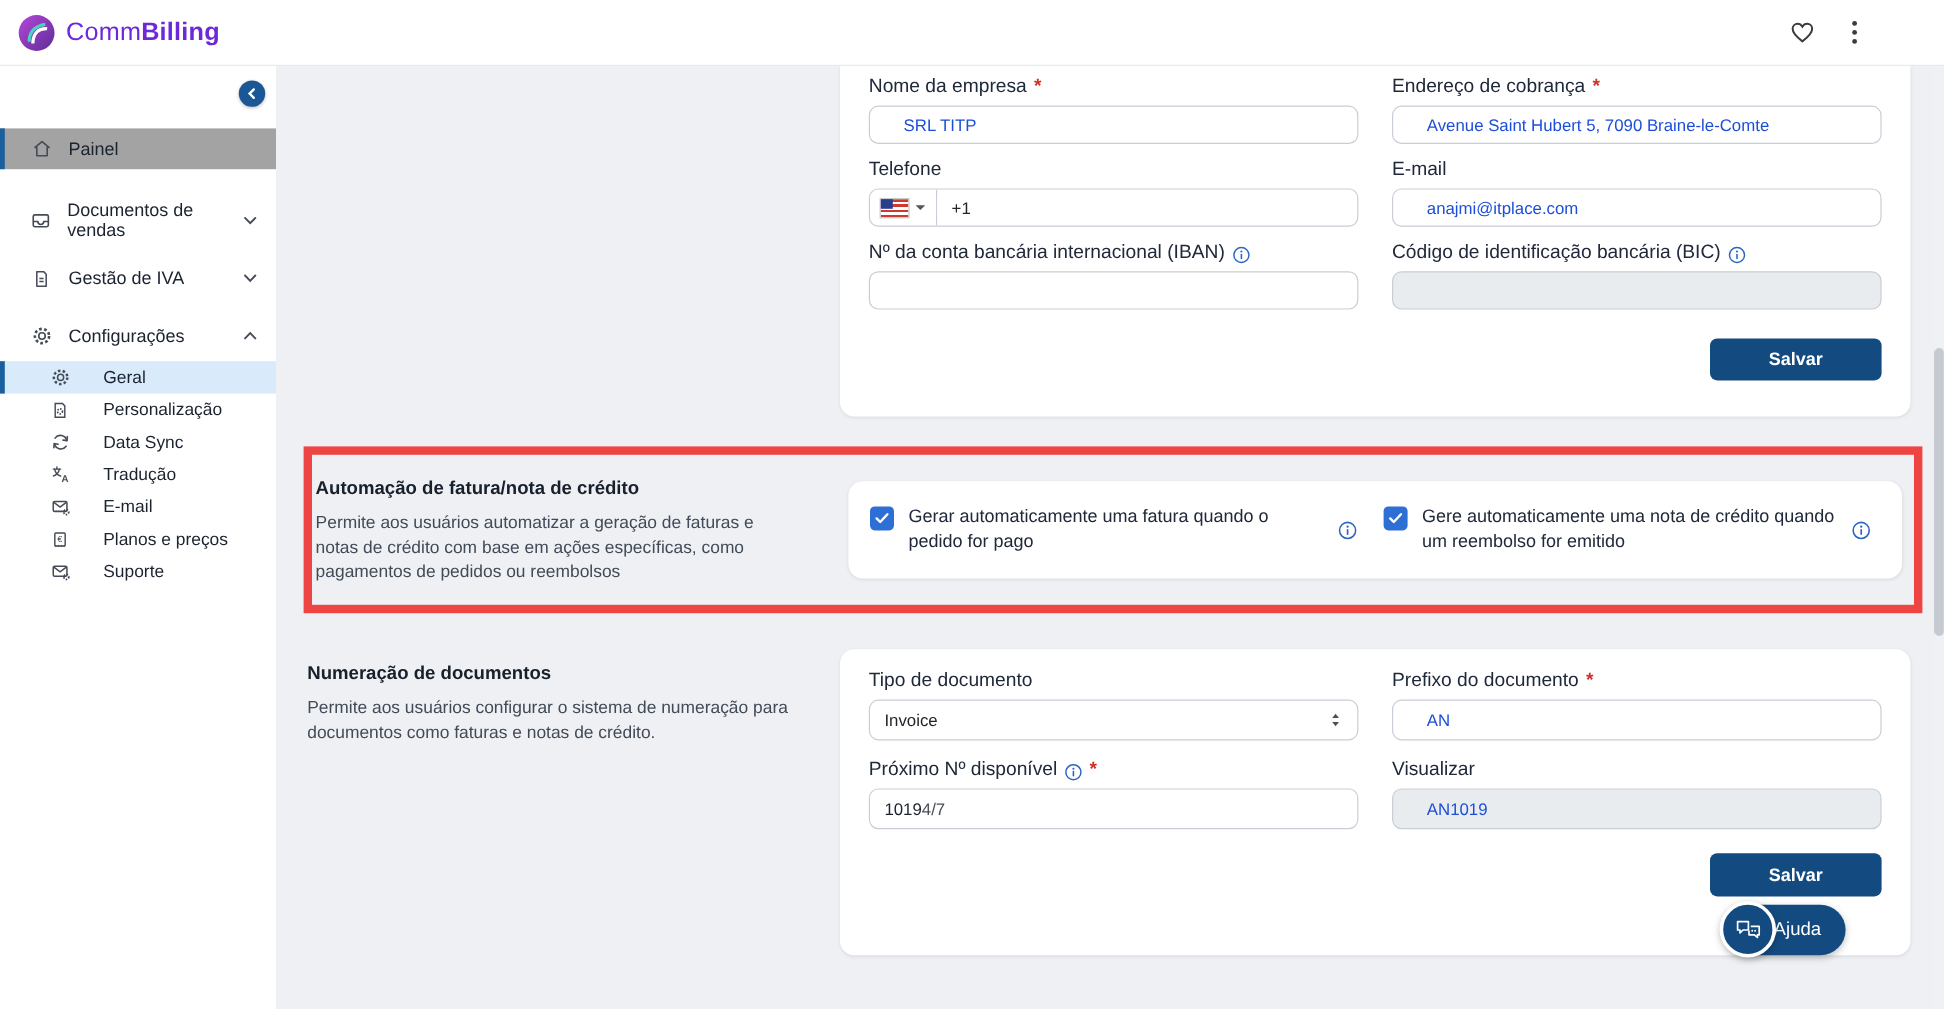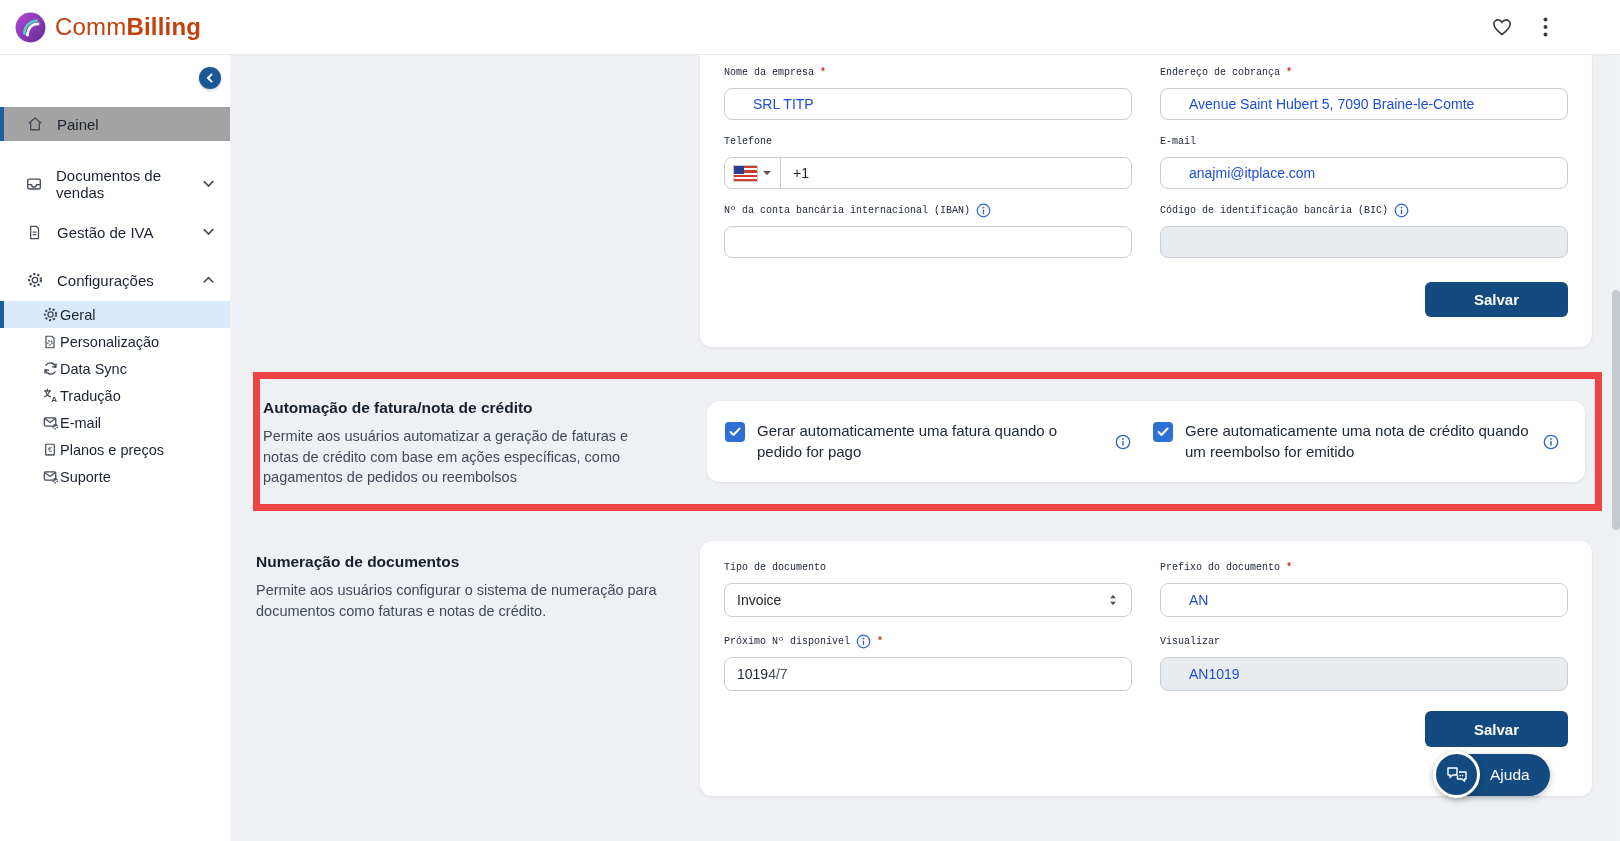--- a/index.html
+++ b/index.html
@@ -1,52 +1,52 @@
 <!DOCTYPE html>
 <html><head>
 <meta charset="utf-8">
 <style>
   * { margin:0; padding:0; box-sizing:border-box; }
   html,body { width:1620px; height:841px; overflow:hidden; font-family:"Liberation Sans", sans-serif; background:#eef0f3; color:#1c2430; }
 
   
   .app-header { position:fixed; top:0; left:0; width:1620px; height:55px; background:#fff; border-bottom:1px solid #e7e9ec; display:flex; align-items:center; justify-content:space-between; padding:0 26px 0 14px; z-index:30; }
   .brand { display:flex; align-items:center; gap:8px; }
-  .brand-text { font-size:24px; color:#c2410c; letter-spacing:.2px; }
+  .brand-text { font-size:21px; color:#6d28d9; letter-spacing:.2px; }
   .brand-text b { font-weight:700; }
   .header-actions { display:flex; align-items:center; gap:30px; padding-right:46px; }
   .icon-btn { background:none; border:none; cursor:pointer; display:flex; align-items:center; }
 
   
   .sidebar { position:fixed; top:55px; left:0; width:230px; height:786px; background:#fff; z-index:20; }
   .collapse-btn { position:absolute; top:12px; right:9px; width:22px; height:22px; border-radius:50%; background:#1a5794; border:none; color:#fff; display:flex; align-items:center; justify-content:center; cursor:pointer; box-shadow:0 1px 3px rgba(0,0,0,.25); }
   .nav { margin-top:52px; }
   .nav-item { display:flex; align-items:center; gap:13px; height:34px; padding-left:21px; font-size:15px; color:#1b2330; cursor:pointer; border-left:4px solid transparent; }
   .nav-item .nav-icon { width:19px; display:flex; justify-content:center; }
   .nav-item .chev { margin-left:auto; margin-right:16px; display:flex; }
   .nav-item.active { background:#a3a3a3; border-left-color:#1a5f9e; }
   .nav-item.mt { margin-top:14px; }
   .nav-item.mt-big { margin-top:26px; }
   .subnav { margin-top:4px; }
-  .subnav-item { display:flex; align-items:center; gap:1px; height:27px; padding-left:37px; font-size:14.5px; color:#1b2330; cursor:pointer; border-left:4px solid transparent; }
+  .subnav-item { display:flex; align-items:center; gap:27px; height:27px; padding-left:37px; font-size:14.5px; color:#1b2330; cursor:pointer; border-left:4px solid transparent; }
   .subnav-item .nav-icon { width:18px; display:flex; justify-content:center; }
   .subnav-item.active { background:#d9eafb; border-left-color:#1a5f9e; }
 
   
   .main { margin-left:230px; height:786px; margin-top:55px; padding:0 18px 0 23px; position:relative; }
   .row { display:flex; }
   .leftcol { width:447px; flex:none; padding:22px 42px 0 3px; }
   .leftcol h3 { font-size:15.5px; font-weight:700; color:#17202b; }
   .leftcol p { margin-top:9px; font-size:14.5px; line-height:1.42; color:#414b58; }
   .card { flex:1; margin-right:10px; background:#fff; border-radius:12px; box-shadow:0 1px 3px rgba(16,24,40,.08); }
 
   .card-form { border-radius:0 0 12px 12px; height:292px; padding:7px 24px 0; }
   .fgrid { display:flex; gap:28px; margin-bottom:11px; }
   .fcol { flex:1; min-width:0; }
-  .flabel { display:flex; align-items:center; gap:6px; font-size:10px; color:#20293a; margin-bottom:6px; height:20px;font-family:Liberation Mono, monospace; }
+  .flabel { display:flex; align-items:flex-end; gap:6px; font-size:16px; color:#20293a; margin-bottom:6px; height:20px; }
   .req { color:#d03025; font-weight:700; }
   input.tfield, .tfield-like { width:100%; height:32px; border:1px solid #c9ced6; border-radius:8px; padding:0 28px; font-size:14px; font-family:"Liberation Sans",sans-serif; color:#1d4ed8; background:#fff; outline:none; }
   .tfield.disabled, .tfield-like.disabled { background:#e9ecef; }
   .phone-field { display:flex; align-items:center; height:32px; border:1px solid #c9ced6; border-radius:8px; background:#fff; overflow:hidden; }
   .flag-seg { display:flex; align-items:center; gap:6px; padding:0 9px; border-right:1px solid #c9ced6; height:100%; cursor:pointer; }
   .flag { width:23px; height:15px; position:relative; background:repeating-linear-gradient(to bottom,#cf3a2f 0 2.2px,#fff 2.2px 4.4px); outline:1px solid #c9c9c9; }
   .flag::after { content:""; position:absolute; top:0; left:0; width:10px; height:8px; background:#2a3d8f; }
   .caret-down { width:0; height:0; border:4px solid transparent; border-top-color:#555; margin-top:4px; }
   .phone-field input { border:none; outline:none; flex:1; padding:0 12px; font-size:14px; font-family:"Liberation Sans",sans-serif; color:#212529; }
   .btn-save { display:block; margin-left:auto; margin-top:24px; width:143px; height:35px; background:#134b80; color:#fff; font-weight:700; font-size:15px; border:none; border-radius:6px; cursor:pointer; font-family:"Liberation Sans",sans-serif; }
@@ -67,21 +67,21 @@
   .card-num { height:255px; padding:16px 24px 0; }
   .select-like { display:flex; align-items:center; justify-content:space-between; height:34px; border:1px solid #c9ced6; border-radius:8px; padding:0 12px; font-size:14px; color:#212529; background:#fff; cursor:pointer; }
   .counter-field { display:flex; align-items:center; justify-content:flex-start; height:34px; border:1px solid #c9ced6; border-radius:8px; padding:0 12px; font-size:14px; background:#fff; }
   .counter-field .counter { color:#495057; }
   .card-num .btn-save { margin-top:20px; height:36px; }
   .card-num input.tfield, .card-num .tfield-like { height:34px; }
 
   
   .help-fab { position:fixed; left:1433px; top:751px; display:flex; align-items:center; cursor:pointer; z-index:40; }
   .help-circle { width:47px; height:47px; border-radius:50%; background:#134b80; border:3px solid #fff; display:flex; align-items:center; justify-content:center; z-index:2; box-shadow:0 2px 6px rgba(0,0,0,.25); }
-  .help-pill { margin-left:-42px; height:42px; background:#134b80; border-radius:21px; color:#fff; font-size:15.5px; display:flex; align-items:center; padding:0 20px 0 52px; box-shadow:0 2px 6px rgba(0,0,0,.25); }
+  .help-pill { margin-left:-42px; height:42px; background:#134b80; border-radius:21px; color:#fff; font-size:15.5px; display:flex; align-items:center; padding:0 20px 0 40px; box-shadow:0 2px 6px rgba(0,0,0,.25); }
 
   
   .scroll-track { position:fixed; right:0; top:55px; bottom:0; width:8px; background:#f0f1f4; z-index:25; }
   .scroll-thumb { position:absolute; top:235px; left:0; width:8px; height:240px; background:#c5cad0; border-radius:4px; cursor:grab; }
 
   svg { display:block; }
 </style>
 </head>
 <body>
 

